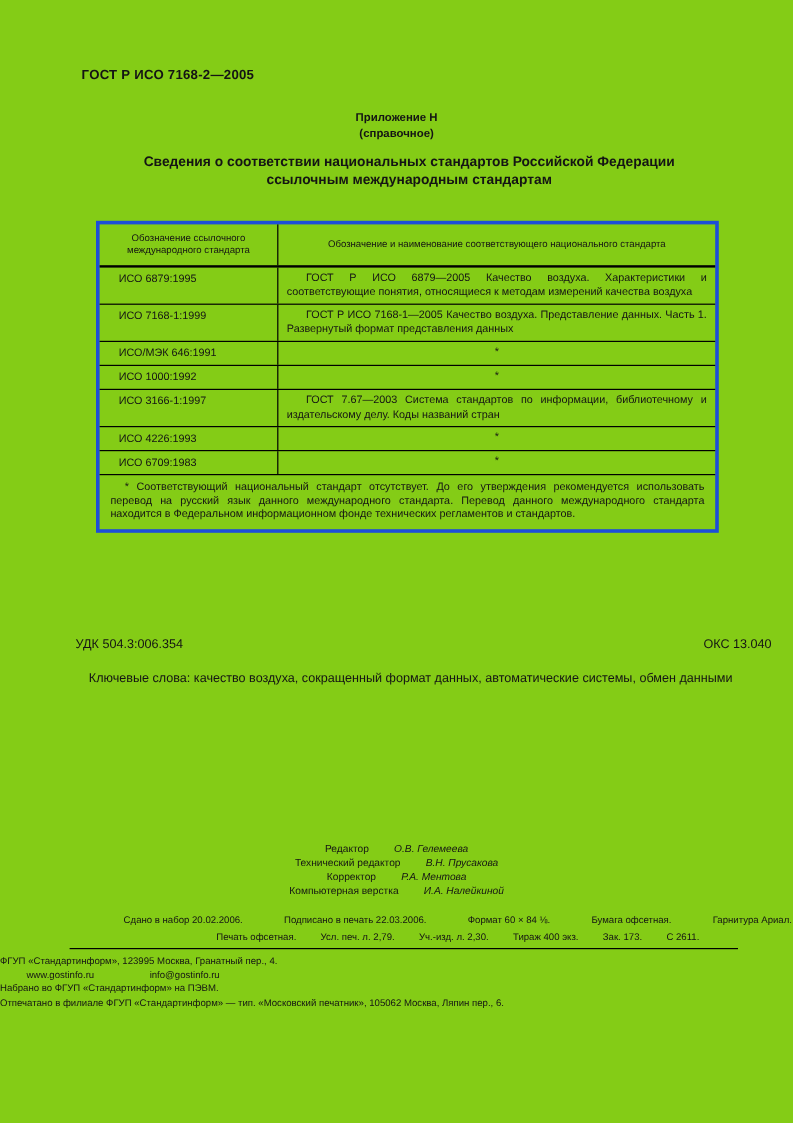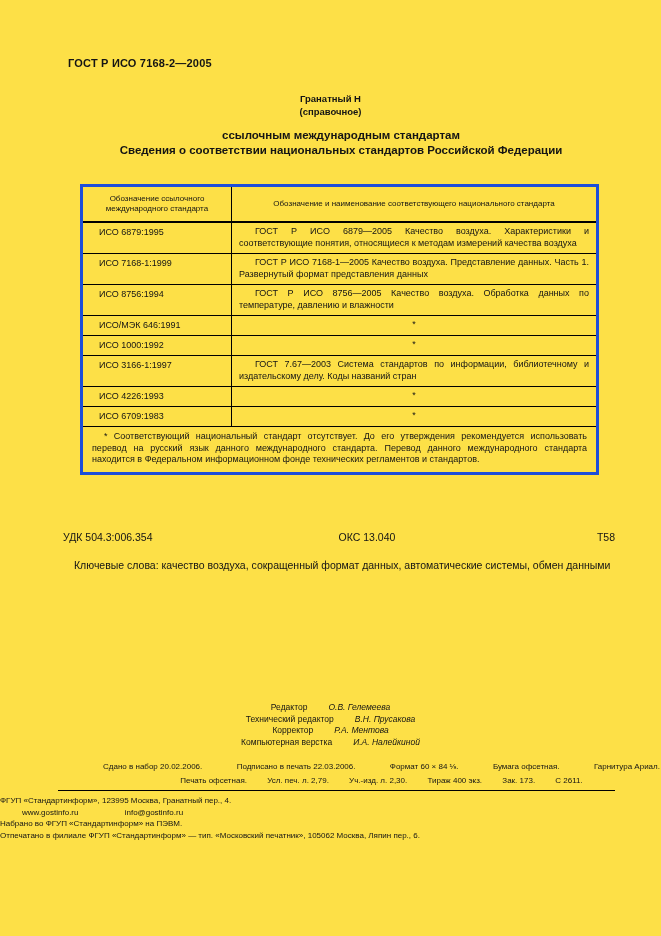--- a/index.html
+++ b/index.html
@@ -1,17 +1,17 @@
 <!DOCTYPE html>
 <html lang="ru"><head>
 <meta charset="utf-8">
 <style>
   html,body{margin:0;padding:0;background:#e8e8e8;}
   .page{
-    position:relative;width:661px;height:936px;background:#fde047;
+    position:relative;width:661px;height:936px;background:#84cc16;
     font-family:"Liberation Sans","DejaVu Sans",sans-serif;color:#141414;
     margin:0 auto;overflow:hidden;
   }
   .doc-number{position:absolute;left:68px;top:57px;font-size:11px;font-weight:bold;letter-spacing:.2px;}
   .annex{position:absolute;left:0;top:92px;width:661px;text-align:center;font-size:9.5px;font-weight:bold;line-height:13px;}
   .doc-title{position:absolute;left:36px;top:128px;width:610px;text-align:center;font-size:11.5px;font-weight:bold;line-height:15px;}
 
   .tbl{position:absolute;left:80px;top:184px;width:513px;border:3px solid #1d4ed8;font-size:9px;}
   .thead{display:grid;grid-template-columns:148px 1fr;border-bottom:2px solid #000;}
   .th{display:flex;align-items:center;justify-content:center;text-align:center;
@@ -45,46 +45,42 @@
   .publisher .contacts span{margin:0 22px;}
 </style>
 </head>
 <body>
 
 <div class="page">
 
   <div class="doc-number">ГОСТ Р ИСО 7168-2—2005</div>
 
   <div class="annex">
-    <div>Гранатный Н</div>
+    <div>Приложение Н</div>
     <div>(справочное)</div>
   </div>
 
   <div class="doc-title">
+    <div>Сведения о соответствии национальных стандартов Российской Федерации</div>
     <div>ссылочным международным стандартам</div>
-    <div>Сведения о соответствии национальных стандартов Российской Федерации</div>
   </div>
 
   <div class="tbl">
     <div class="thead">
       <div class="th">Обозначение ссылочного международного стандарта</div>
       <div class="th th-nat">Обозначение и наименование соответствующего национального стандарта</div>
     </div>
 
     <div class="trow">
       <div class="cell-intl">ИСО 6879:1995</div>
       <div class="cell-nat">ГОСТ Р ИСО 6879—2005 Качество воздуха. Характеристики и соответствующие понятия, относящиеся к методам измерений качества воздуха</div>
     </div>
     <div class="trow">
       <div class="cell-intl">ИСО 7168-1:1999</div>
       <div class="cell-nat">ГОСТ Р ИСО 7168-1—2005 Качество воздуха. Представление данных. Часть 1. Развернутый формат представления данных</div>
-    </div>
-    <div class="trow">
-      <div class="cell-intl">ИСО 8756:1994</div>
-      <div class="cell-nat">ГОСТ Р ИСО 8756—2005 Качество воздуха. Обработка данных по температуре, давлению и влажности</div>
     </div>
     <div class="trow">
       <div class="cell-intl">ИСО/МЭК 646:1991</div>
       <div class="cell-nat star">*</div>
     </div>
     <div class="trow">
       <div class="cell-intl">ИСО 1000:1992</div>
       <div class="cell-nat star">*</div>
     </div>
     <div class="trow">
@@ -99,21 +95,20 @@
       <div class="cell-intl">ИСО 6709:1983</div>
       <div class="cell-nat star">*</div>
     </div>
 
     <div class="tfoot">* Соответствующий национальный стандарт отсутствует. До его утверждения рекомендуется использовать перевод на русский язык данного международного стандарта. Перевод данного международного стандарта находится в Федеральном информационном фонде технических регламентов и стандартов.</div>
   </div>
 
   <div class="udk-row">
     <span class="left">УДК 504.3:006.354</span>
     <span class="mid">ОКС 13.040</span>
-    <span class="right">Т58</span>
   </div>
 
   <div class="keywords">Ключевые слова: качество воздуха, сокращенный формат данных, автоматические системы, обмен данными</div>
 
   <div class="staff">
     <div><span>Редактор</span><span class="name">О.В. Гелемеева</span></div>
     <div><span>Технический редактор</span><span class="name">В.Н. Прусакова</span></div>
     <div><span>Корректор</span><span class="name">Р.А. Ментова</span></div>
     <div><span>Компьютерная верстка</span><span class="name">И.А. Налейкиной</span></div>
   </div>

